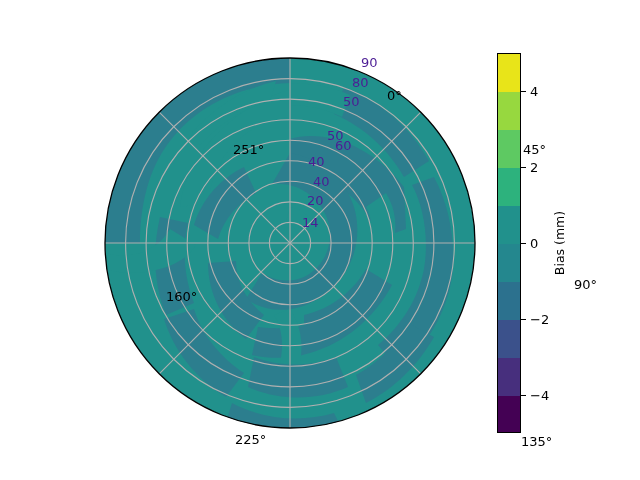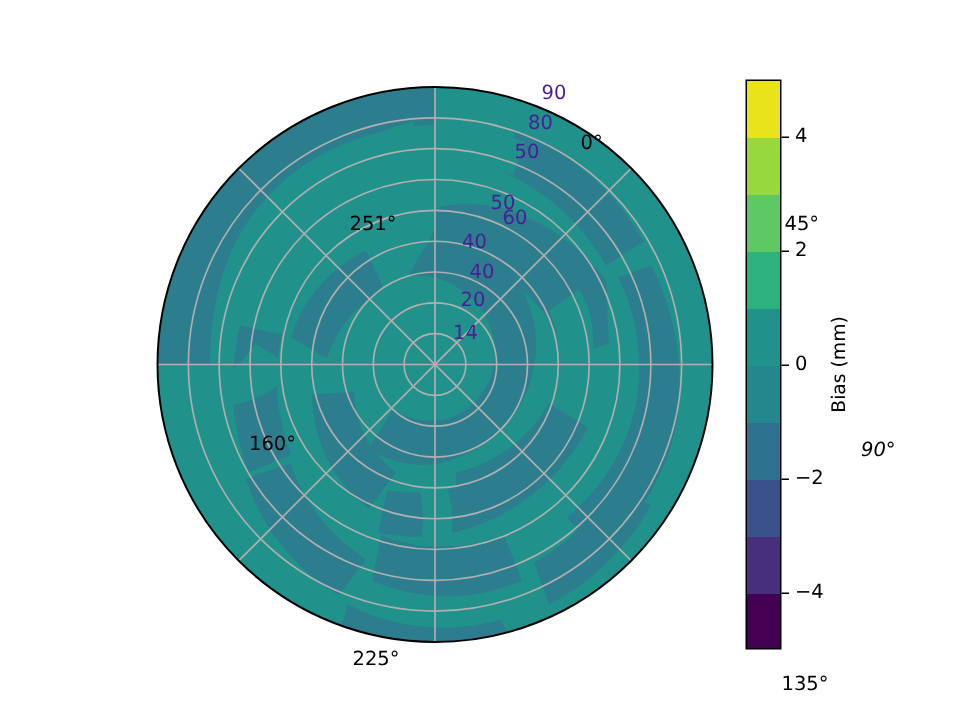--- a/index.html
+++ b/index.html
@@ -20,22 +20,22 @@
   
   #polar-wrap{position:absolute;left:104px;top:57px;width:372px;height:372px;}
   #polar-svg{display:block;}
 
   
   .ang-label{
     position:absolute;font-size:13px;color:#000;white-space:nowrap;
   }
   .ang-0   {left:283px;top:31px;}
   .ang-45  {left:419px;top:85px;}
-  .ang-90  {left:470px;top:236px;font-style:italic;}
-  .ang-135 {left:417px;top:392px;text-align:center;}
+  .ang-90  {left:470px;top:220px;}
+  .ang-135 {left:417px;top:377px;text-align:center;}
   .ang-225 {left:131px;top:375px;}
   .ang-270 {left:62px;top:232px;}
   .ang-315 {left:129px;top:85px;}
 
   
   .rad-label{
     position:absolute;font-size:13px;color:#4c1d95;white-space:nowrap;
   }
 
   

